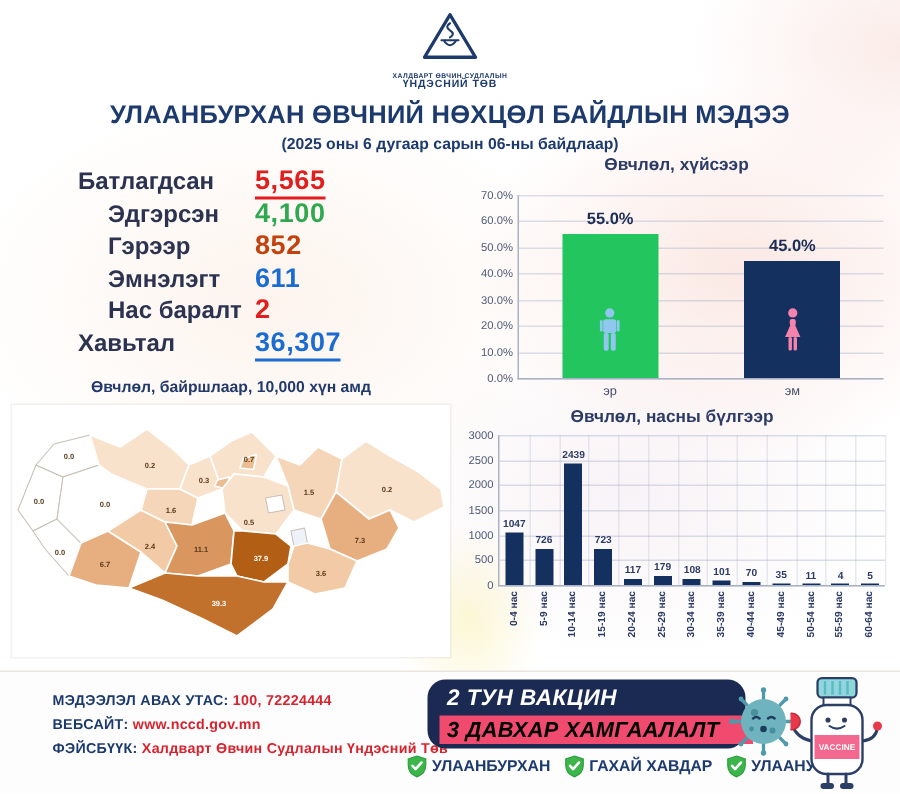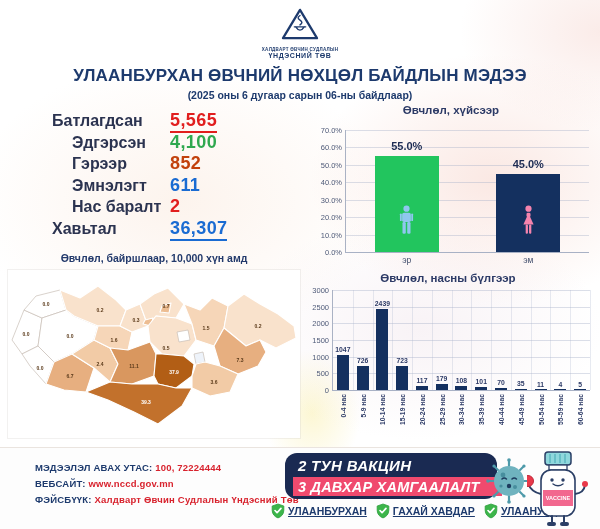--- a/index.html
+++ b/index.html
@@ -67,24 +67,24 @@
 
   
   .footer{left:0;top:447px;width:600px;height:82px;background:#fdfdfd;border-top:1px solid #eae4df;}
   .contacts{position:absolute;left:35px;top:14px;}
   .contact-row{font-size:9.5px;font-weight:800;letter-spacing:.2px;margin-bottom:5px;white-space:nowrap;}
   .c-label{color:#1d3a6d;}
   .c-value{color:#d8232e;}
   .banner{position:absolute;left:270px;top:5px;width:212px;height:46px;background:#1a2a52;border-radius:12px;margin-left:15px;}
   .bline1{position:absolute;left:13px;top:4px;font-size:15px;font-weight:800;font-style:italic;color:#ffffff;letter-spacing:.3px;white-space:nowrap;}
   .bstrip{position:absolute;left:8px;right:-5px;top:24px;height:19px;background:#f04a6e;display:flex;align-items:center;}
-  .bline2{font-size:14.5px;font-weight:800;font-style:italic;color:#ffffff;letter-spacing:.2px;padding-left:5px;white-space:nowrap;}
+  .bline2{font-size:14.5px;font-weight:800;font-style:italic;color:#000000;letter-spacing:.2px;padding-left:5px;white-space:nowrap;}
   .shield-row{position:absolute;left:271px;top:55px;display:flex;align-items:center;gap:9px;}
   .shield-item{display:flex;align-items:center;gap:3px;}
-  .shield-item span{font-size:10.5px;font-weight:800;color:#1d3a6d;white-space:nowrap;text-decoration:underline;}
+  .shield-item span{font-size:10.5px;font-weight:800;color:#1d3a6d;white-space:nowrap;}
   .virus{position:absolute;left:486px;top:10px;}
   .bottle{position:absolute;left:527px;top:0px;}
 </style>
 </head>
 <body>
 
 <div class="wash"></div>
 
 <div class="layer hdr">
   <svg width="40" height="34" viewBox="0 0 40 36" style="margin-top:7px">

